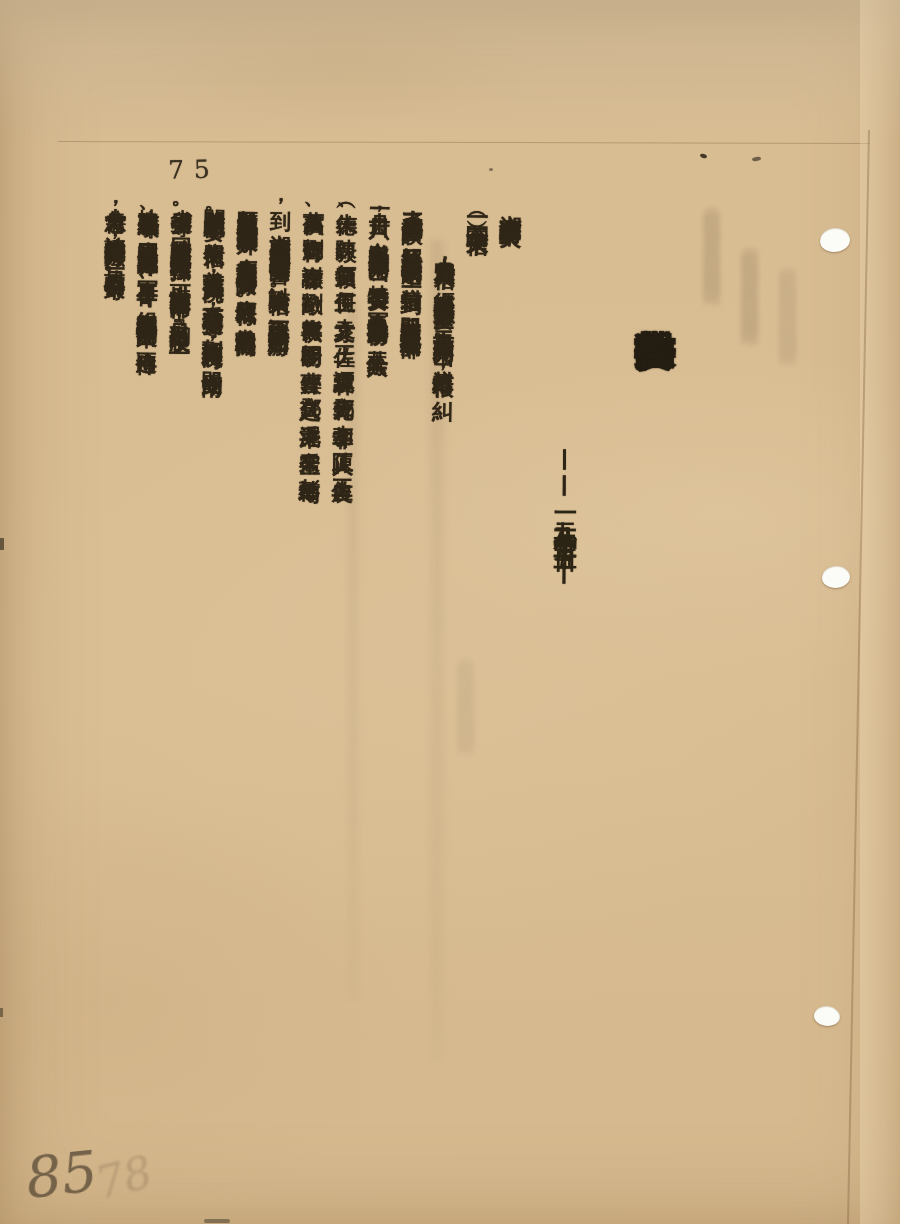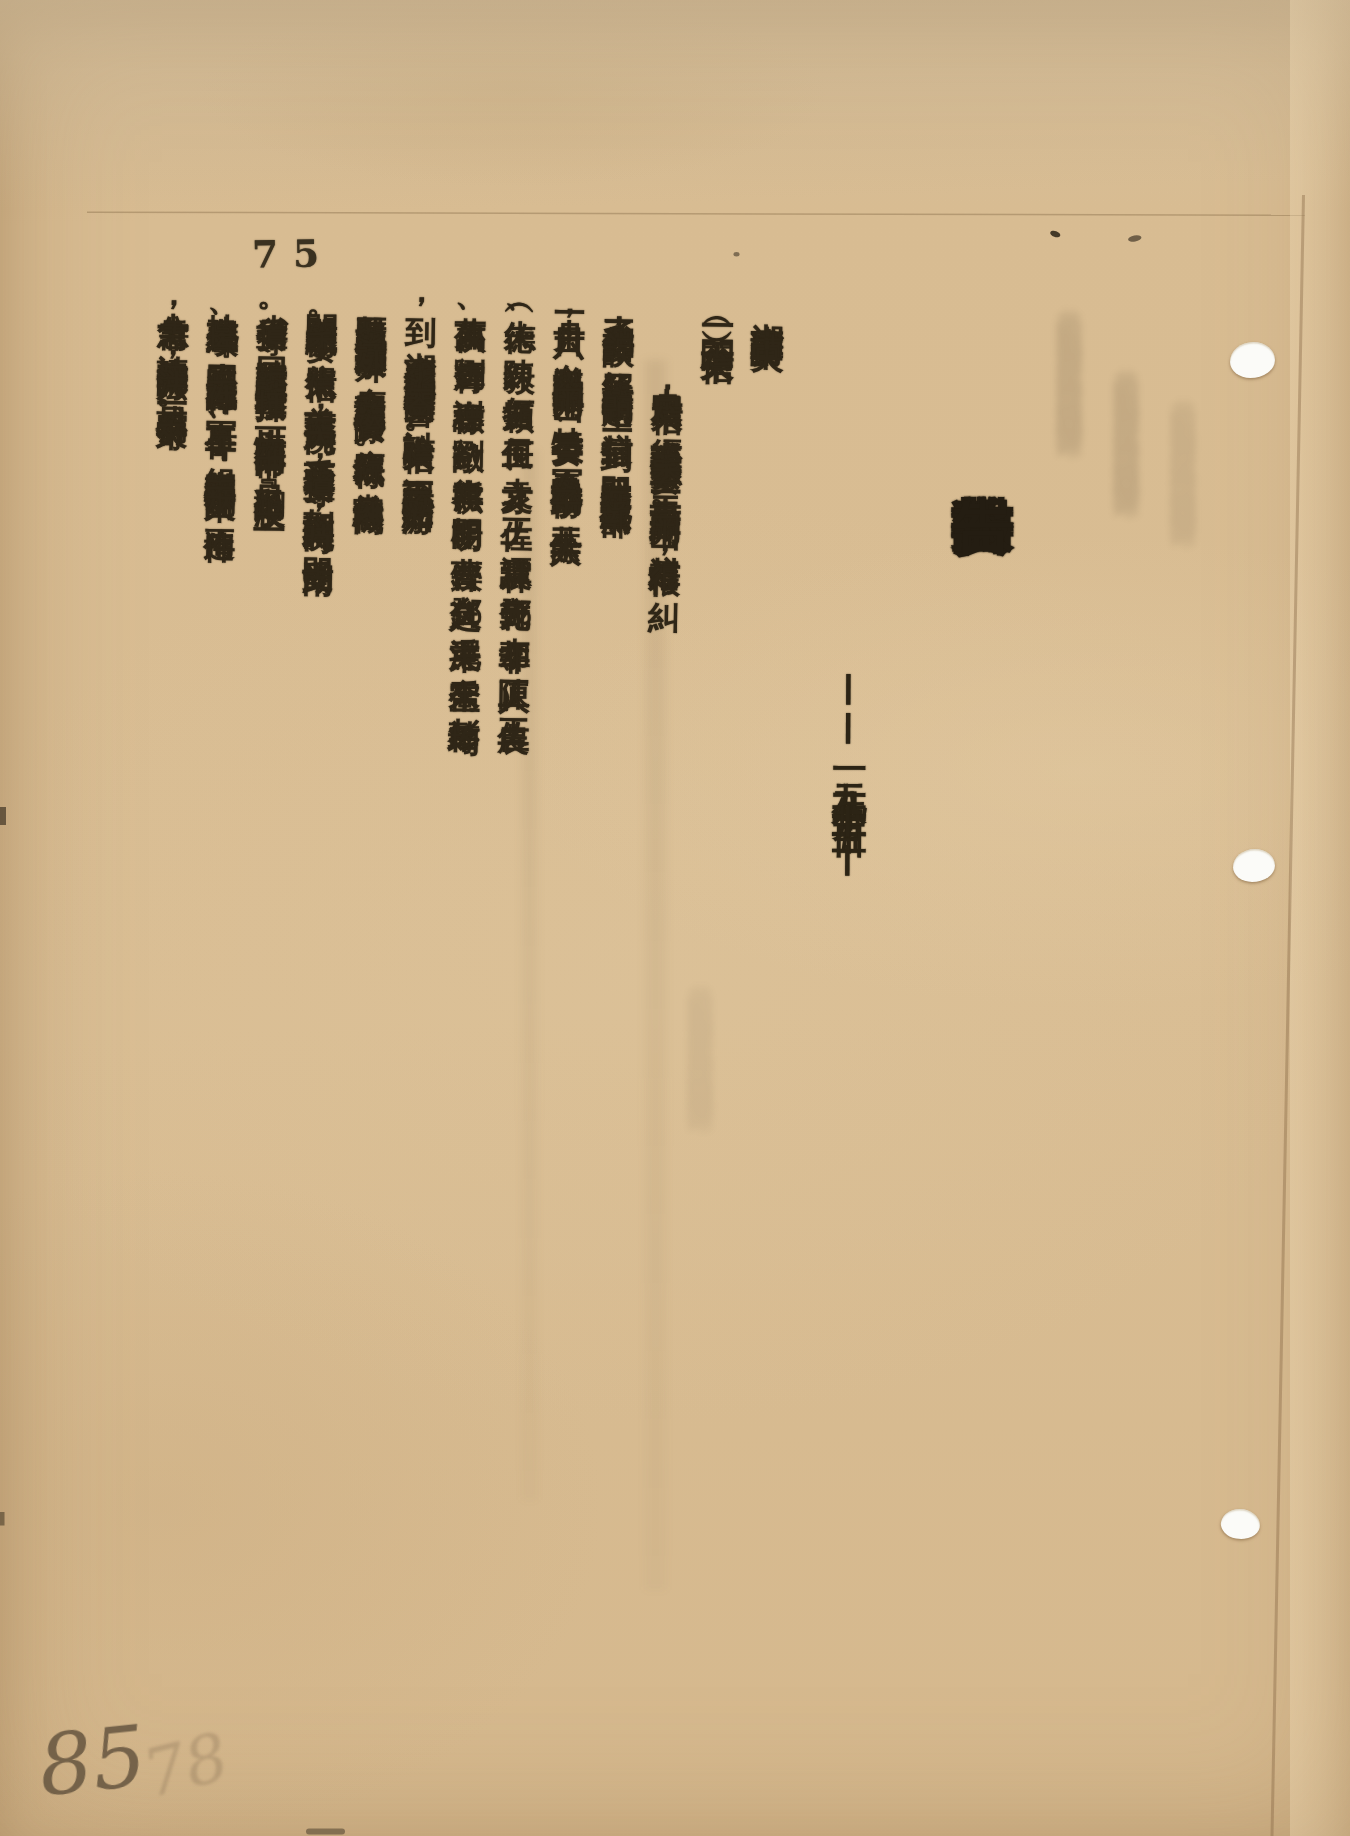--- a/index.html
+++ b/index.html
@@ -33,21 +33,21 @@
   
   .ghost{position:absolute;writing-mode:vertical-rl;color:#4a3c28;
     font-size:19px;letter-spacing:2px;line-height:30px;
     filter:blur(2px);opacity:.14;pointer-events:none;}
   .ghost.g1{left:698px;top:190px;height:960px;}
   .ghost.g2{left:736px;top:230px;height:920px;}
   .ghost.g3{left:774px;top:250px;height:900px;opacity:.10;}
   .ghost.g4{left:452px;top:640px;height:520px;opacity:.07;}
   
   .pageno{position:absolute;left:168px;top:155px;
-    font-family:"DejaVu Serif",serif;font-weight:bold;font-size:25px;
+    font-family:"DejaVu Serif",serif;font-weight:normal;font-size:25px;
     letter-spacing:10px;color:#3a3120;text-shadow:0 0 1px rgba(58,49,32,.8);
     transform:rotate(-1deg);}
   
   .vtitle{position:absolute;left:626px;top:300px;height:440px;
     writing-mode:vertical-rl;font-size:38px;font-weight:bold;letter-spacing:0px;
     color:#241d12;text-shadow:0 0 1.2px rgba(36,29,18,.85);
     transform:rotate(-.3deg) scaleX(1.12);transform-origin:top left;}
   
   .vdate{position:absolute;left:550px;top:448px;height:480px;
     writing-mode:vertical-rl;font-size:23px;font-weight:bold;letter-spacing:3px;

